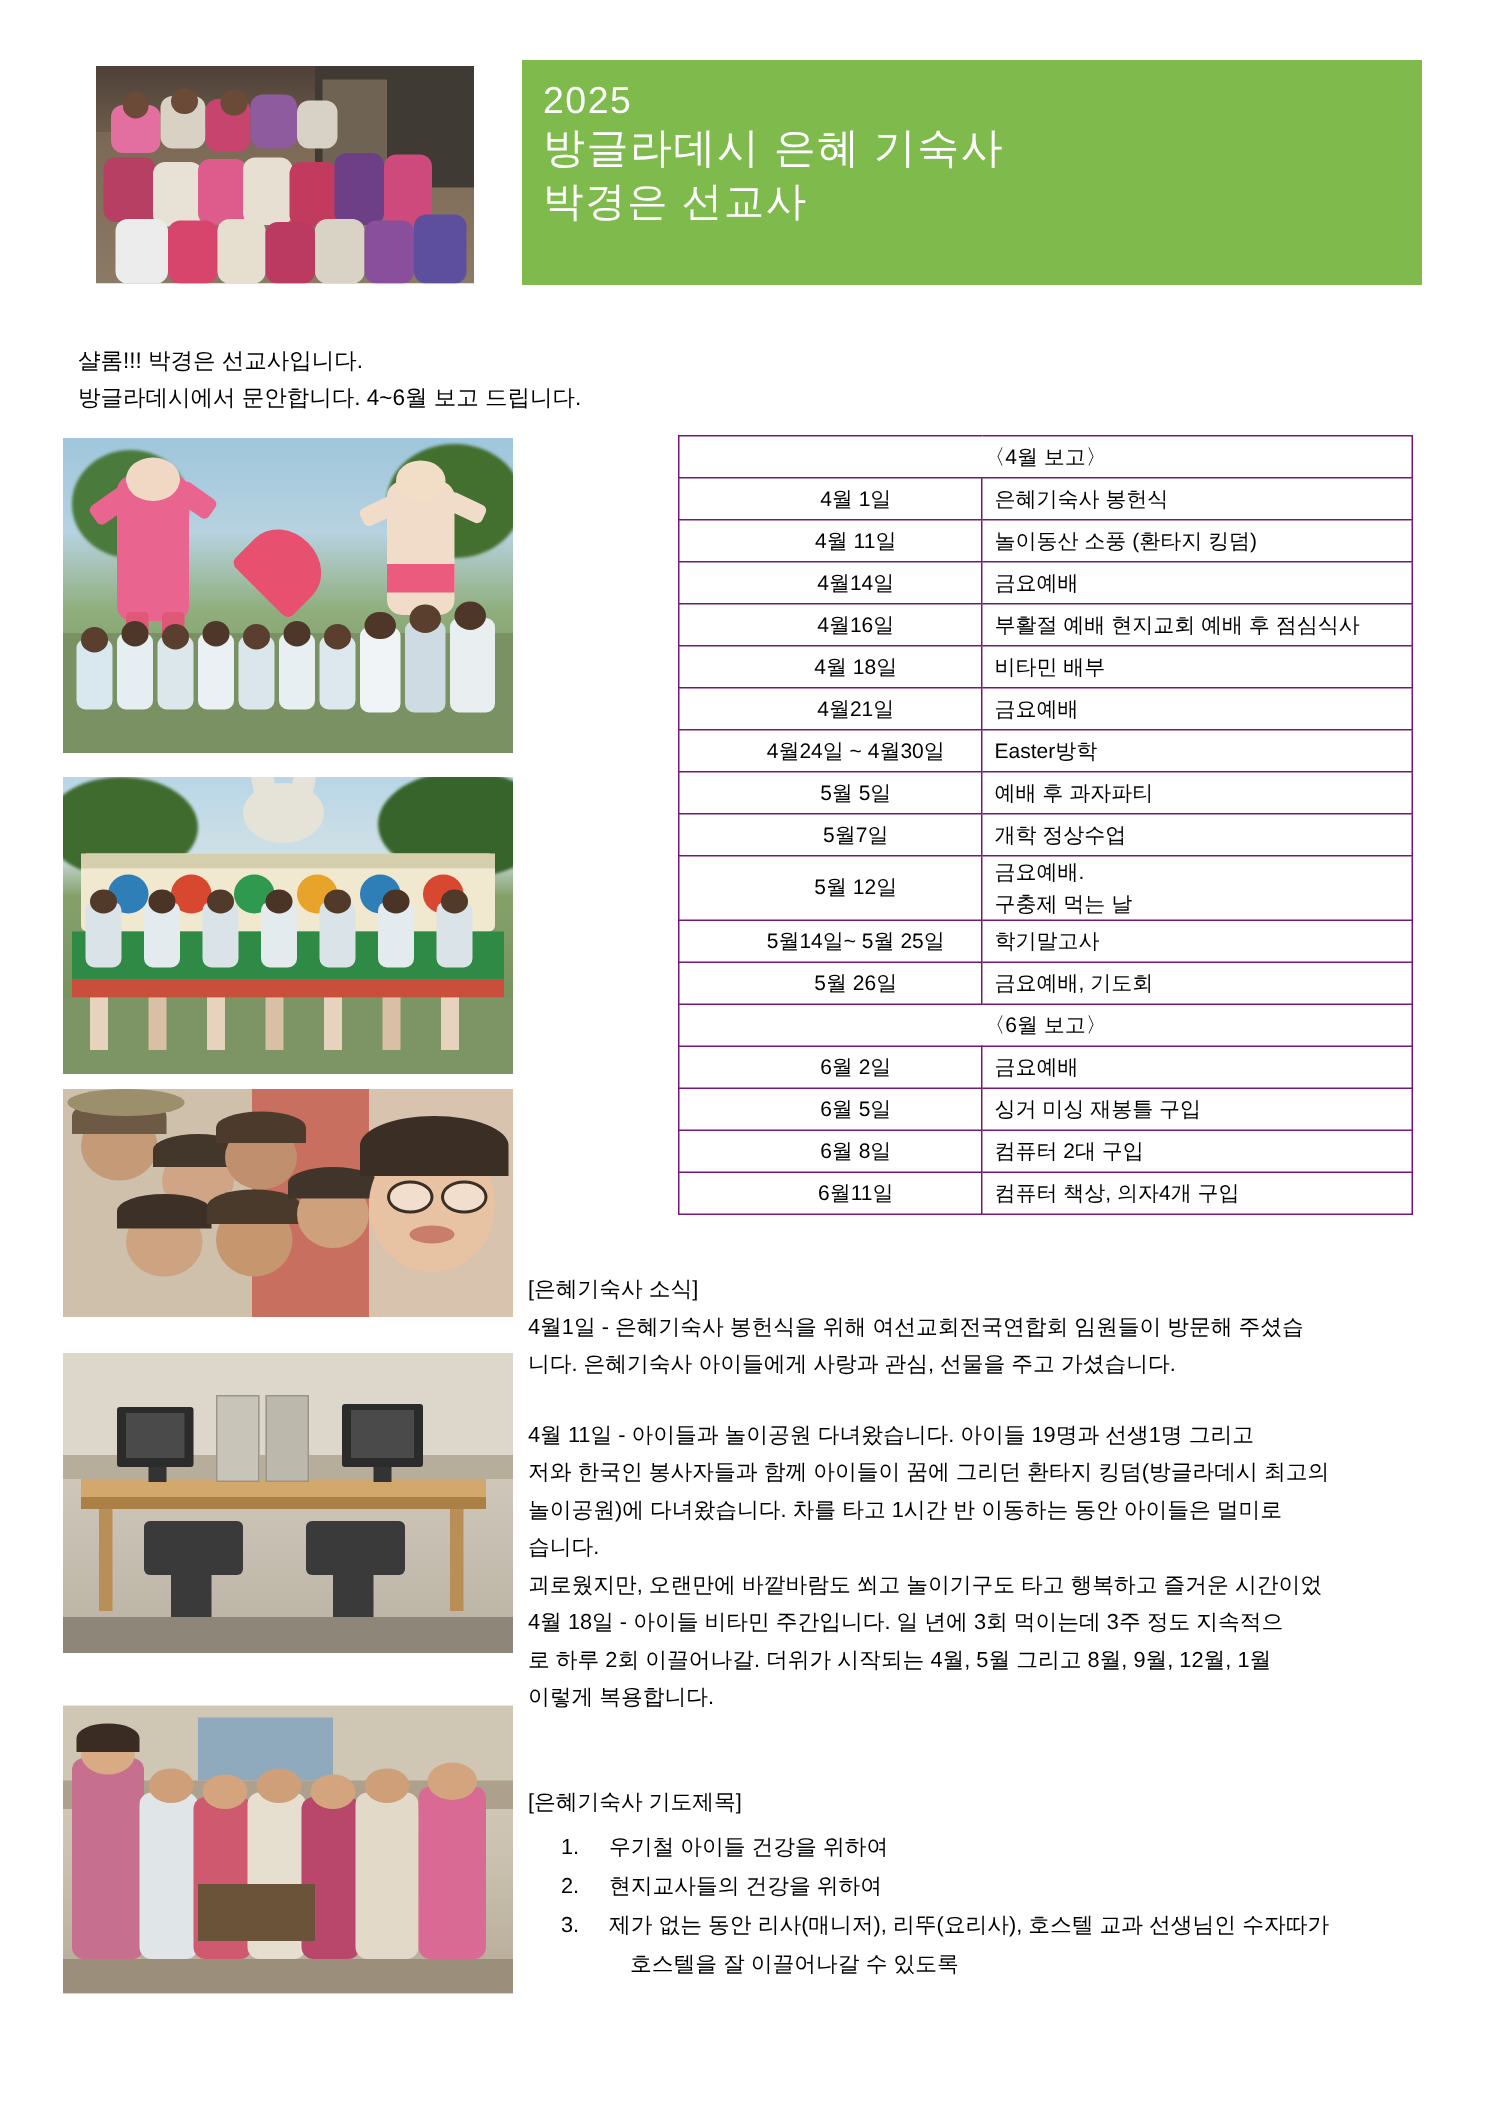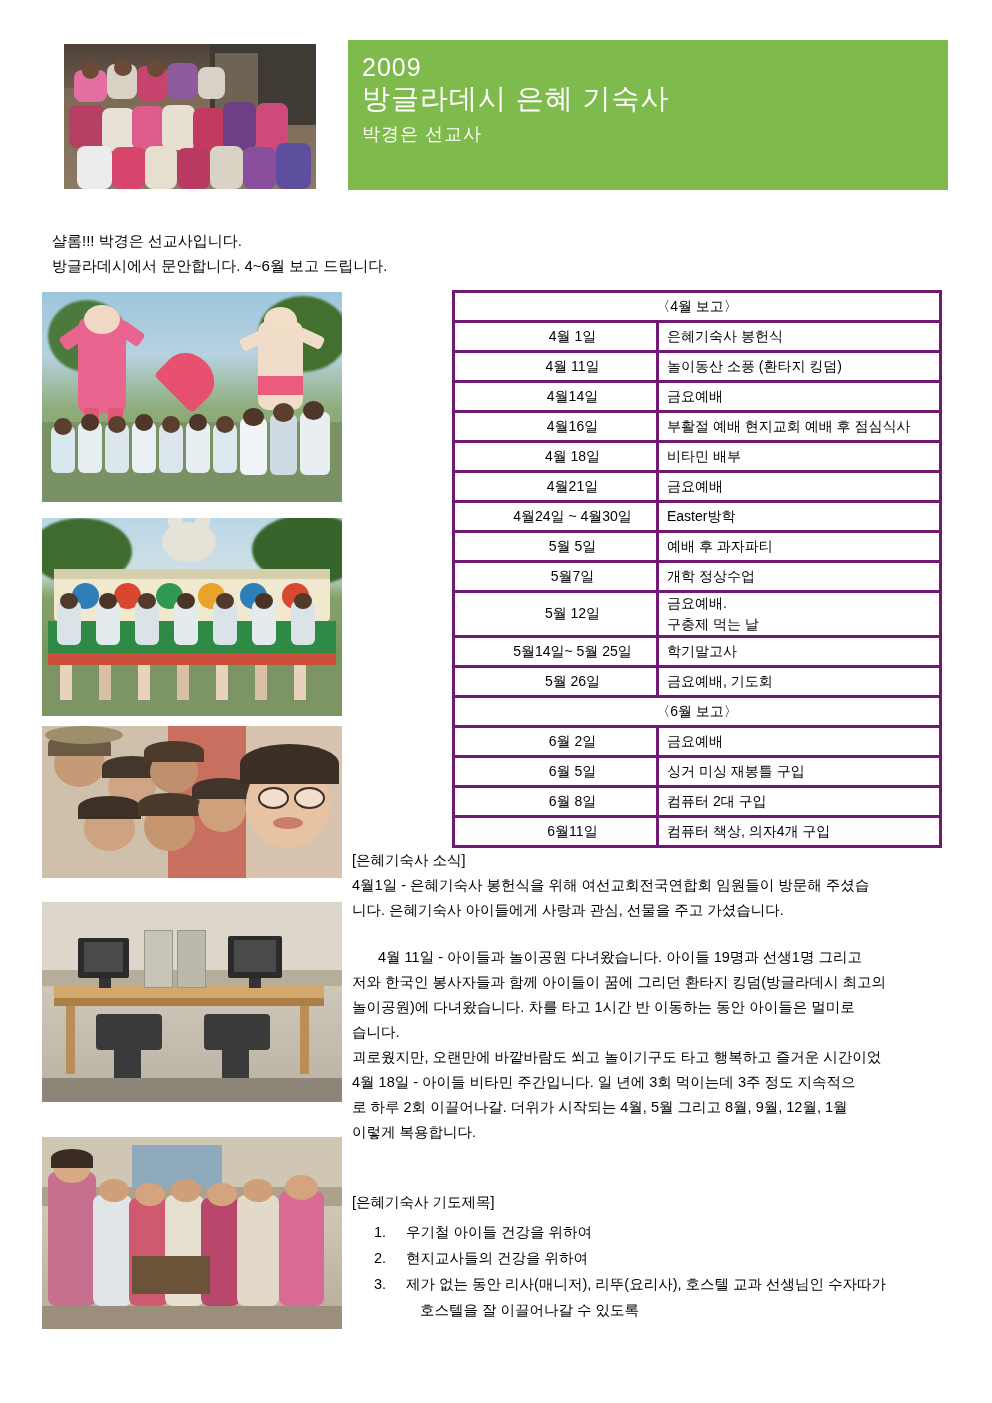--- a/index.html
+++ b/index.html
@@ -46,21 +46,21 @@
     padding-top: 12px;
     line-height: 30px;
     color: #ecf4e4;
   }
   .hb-sub {
     font-size: 28px;
     line-height: 34px;
     color: #f2f8ec;
   }
   .hb-name {
-    font-size: 18px;
+    font-size: 27px;
     line-height: 36px;
     color: #ffffff;
   }
 
   
   .intro {
     position: absolute;
     left: 52px; top: 228px;
     width: 640px;
     font-size: 15px;
@@ -80,21 +80,21 @@
 
   
   .report-table {
     position: absolute;
     left: 452px; top: 290px;
     width: 490px;
     border-collapse: collapse;
     font-size: 14px;
   }
   .report-table td {
-    border: 3px solid #701a75;
+    border: 1px solid #701a75;
     padding: 3px 6px;
     height: 21px;
     vertical-align: middle;
   }
   .report-table td.date {
     width: 155px;
     text-align: center;
     white-space: nowrap;
     padding-left: 40px;
   }
@@ -116,21 +116,21 @@
   .body-block {
     position: absolute;
     left: 352px;
     width: 600px;
     font-size: 14.5px;
     line-height: 25px;
   }
   .news-block { top: 848px; }
   .prayer-block { top: 1190px; }
   .news-block p { margin: 0; }
-  .news-block p.gap { margin-top: 22px; margin-left: 26px; }
+  .news-block p.gap { margin-top: 22px; }
 
   .prayer-title { margin: 0 0 4px 0; }
   .prayer-list {
     margin: 0;
     padding-left: 22px;
     list-style: none;
   }
   .prayer-list li {
     margin: 0;
     line-height: 26px;
@@ -183,21 +183,21 @@
       <div class="blob" style="left:58%;top:70%;width:13%;height:30%;background:#d9d3c6;border-radius:8px;"></div>
       <div class="blob" style="left:71%;top:71%;width:13%;height:29%;background:#8a4f9c;border-radius:8px;"></div>
       <div class="blob" style="left:84%;top:68%;width:14%;height:32%;background:#5e4f9e;border-radius:8px;"></div>
       <div class="blob" style="left:7%;top:12%;width:7%;height:12%;background:#6b4a38;"></div>
       <div class="blob" style="left:20%;top:10%;width:7%;height:12%;background:#6b4a38;"></div>
       <div class="blob" style="left:33%;top:11%;width:7%;height:12%;background:#6b4a38;"></div>
     </div>
   </div>
 
   <div class="header-banner">
-    <div class="line hb-year">2009</div>
+    <div class="line hb-year">2025</div>
     <div class="line hb-sub">방글라데시 은혜 기숙사</div>
     <div class="line hb-name">박경은 선교사</div>
   </div>
 </div>
 
 <div class="intro">
   <div>샬롬!!! 박경은 선교사입니다.</div>
   <div>방글라데시에서 문안합니다. 4~6월 보고 드립니다.</div>
 </div>
 

